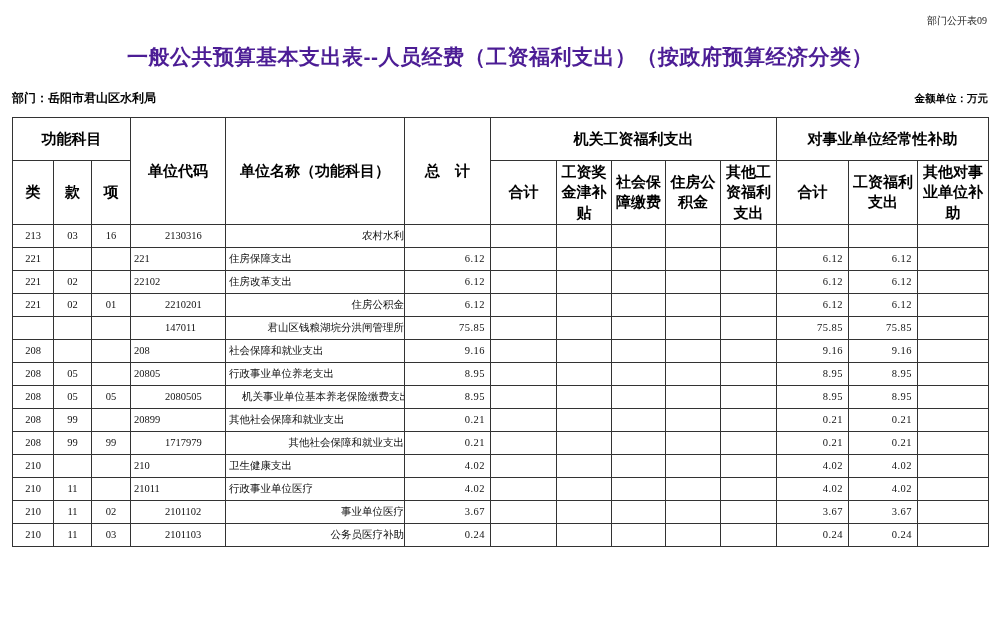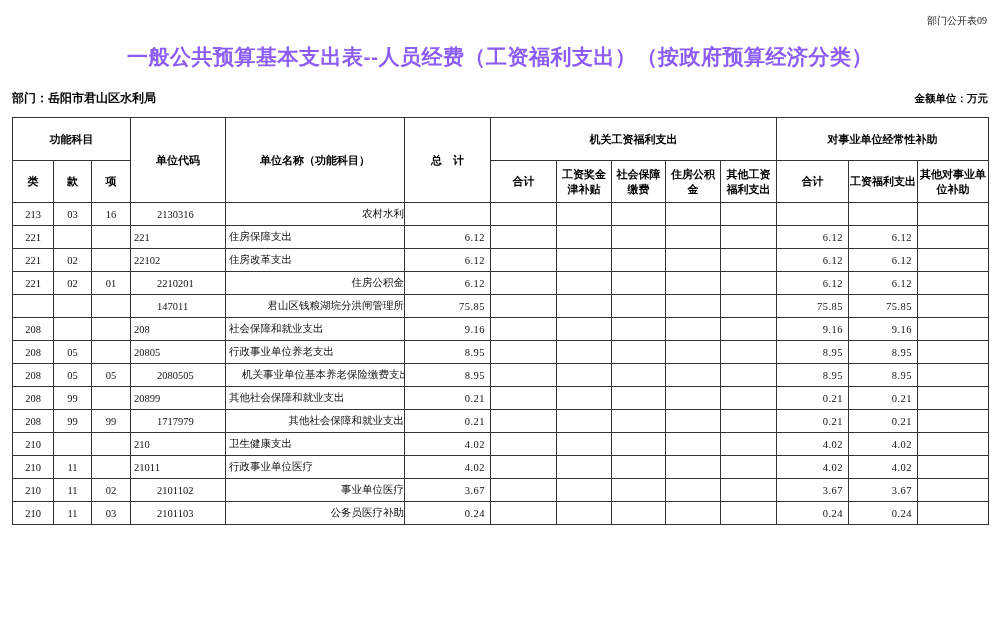--- a/index.html
+++ b/index.html
@@ -13,21 +13,21 @@
   }
   .corner-label {
     position: absolute; top: 14px; right: 13px;
     font-size: 10px; color: #222;
   }
   .page-title {
     position: absolute; top: 43px; left: 0; width: 1000px;
     text-align: center;
     font-family: "Liberation Sans", "DejaVu Sans", sans-serif;
     font-weight: bold; font-size: 21px; letter-spacing: 0.5px;
-    color: #8b5cf6;
+    color: #4c1d95;
   }
   .meta-line { position: absolute; top: 90px; left: 12px; right: 12px; height: 16px; }
   .dept-label {
     position: absolute; left: 0; top: 0;
     font-family: "Liberation Sans", "DejaVu Sans", sans-serif;
     font-weight: bold; font-size: 12px; color: #000;
   }
   .unit-label {
     position: absolute; right: 0; top: 2px;
     font-family: "Liberation Sans", "DejaVu Sans", sans-serif;
@@ -38,34 +38,34 @@
     width: 976px;
     border-collapse: collapse;
     table-layout: fixed;
   }
   table.budget th, table.budget td {
     border: 1px solid #333;
     overflow: hidden;
   }
   table.budget thead th {
     font-family: "Liberation Sans", "DejaVu Sans", sans-serif;
-    font-weight: bold; font-size: 11px; line-height: 1.35;
+    font-weight: bold; font-size: 15px; line-height: 1.35;
     text-align: center; vertical-align: middle;
     padding: 1px; color: #000;
   }
   tr.hrow-a { height: 43px; }
   tr.hrow-b { height: 42px; }
   table.budget tbody tr { height: 23px; }
   table.budget tbody td {
     font-size: 10.5px; vertical-align: middle; color: #111;
     white-space: nowrap;
   }
   td.c-center { text-align: center; }
   td.c-left   { text-align: left; padding-left: 3px; }
-  td.c-code-indent { text-align: left; padding-left: 26px; margin-left: 32px; }
+  td.c-code-indent { text-align: left; padding-left: 34px; margin-left: 32px; }
   td.c-name-indent { text-align: right; padding-left: 16px; }
   td.c-num { text-align: right; padding-right: 5px; letter-spacing: 0.5px; }
 </style>
 </head>
 <body>
 
 <div class="corner-label">部门公开表09</div>
 
 <div class="page-title">一般公共预算基本支出表--人员经费（工资福利支出）（按政府预算经济分类）</div>
 

